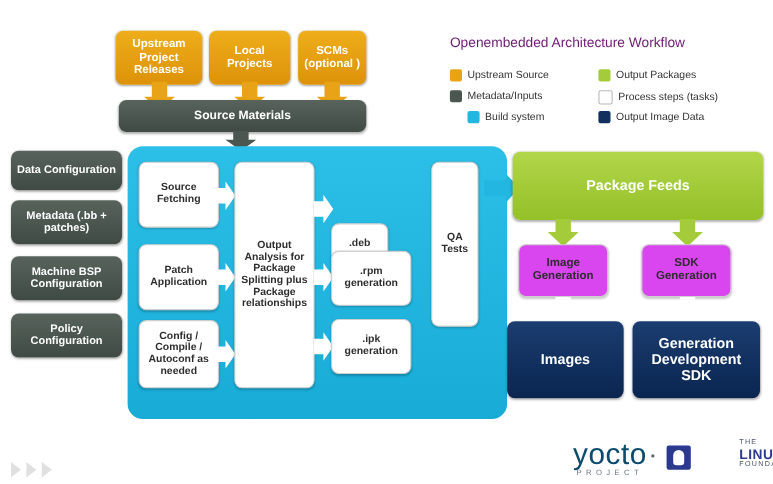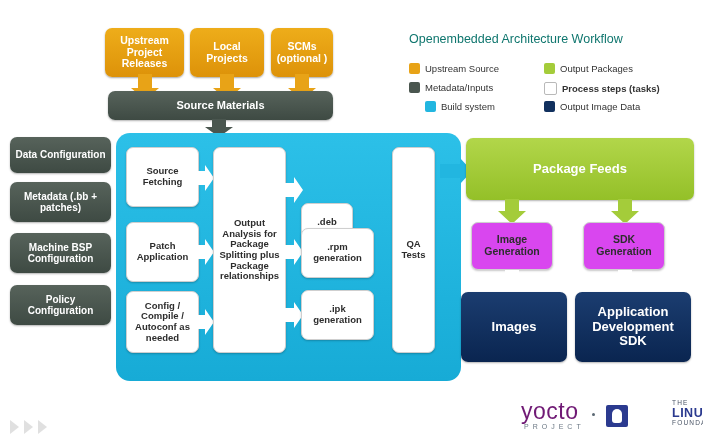--- a/index.html
+++ b/index.html
@@ -88,21 +88,21 @@
   .arrow {
     position: absolute;
   }
 
   
   #legend-title {
     position: absolute;
     left: 409px;
     top: 32px;
     font-size: 12.5px;
-    color: #0f766e;
+    color: #701a75;
     font-weight: normal;
   }
   .legend-item {
     position: absolute;
     display: flex;
     align-items: center;
     font-size: 9.5px;
     color: #333333;
   }
   .swatch {
@@ -113,24 +113,24 @@
     display: inline-block;
   }
   
   #yocto {
     position: absolute;
     left: 521px;
     top: 398px;
     color: #3f4c57;
   }
   #yocto .y-main {
-    font-size: 23px;
+    font-size: 27px;
     letter-spacing: 0.5px;
     font-weight: normal;
-    color: #701a75;
+    color: #0c4a6e;
   }
   #yocto .y-sub {
     font-size: 7px;
     letter-spacing: 4px;
     color: #6b7884;
     margin-left: 3px;
     margin-top: -2px;
   }
   #yocto-dot {
     position: absolute;
@@ -204,21 +204,21 @@
     <span>Metadata/Inputs</span>
   </div>
   <div class="legend-item" style="left:409px; top:101px;padding-left:16px;">
     <span class="swatch" style="background:#22b6e0;"></span>
     <span>Build system</span>
   </div>
   <div class="legend-item" style="left:544px; top:63px;">
     <span class="swatch" style="background:#a4cc3a;"></span>
     <span>Output Packages</span>
   </div>
-  <div class="legend-item" style="left:544px; top:82px;font-weight:bold;">
+  <div class="legend-item" style="left:544px; top:82px;">
     <span class="swatch" style="background:#ffffff; border:1px solid #b9b9b9;"></span>
     <span>Process steps (tasks)</span>
   </div>
   <div class="legend-item" style="left:544px; top:101px;">
     <span class="swatch" style="background:#11305e;"></span>
     <span>Output Image Data</span>
   </div>
 
   <div class="box orange" style="left:105px; top:28px; width:79px; height:49px; padding:0 4px;">
     <span>Upstream Project Releases</span>
@@ -296,21 +296,21 @@
   <div class="box white" style="left:301px; top:165px; width:52px; height:50px; padding:0 4px;margin-top:38px;">
     <span>.deb generation</span>
   </div>
   <div class="box white" style="left:301px; top:228px; width:73px; height:50px; padding:0 4px;">
     <span>.rpm generation</span>
   </div>
   <div class="box white" style="left:301px; top:290px; width:73px; height:50px; padding:0 4px;">
     <span>.ipk generation</span>
   </div>
 
-  <div class="box white" style="left:392px; top:147px; width:43px; height:206px; padding:0 20px;">
+  <div class="box white" style="left:392px; top:147px; width:43px; height:150px; padding:0 20px;">
     <span>QA Tests</span>
   </div>
 
   <svg class="arrow" style="left:440px; top:158px;" width="32" height="26">
     <polygon points="0,6 20,6 20,0 32,13 20,26 20,20 0,20" fill="#22b6e0"></polygon>
   </svg>
 
   <div class="box green" style="left:466px; top:138px; width:228px; height:62px;">
     <span>Package Feeds</span>
   </div>
@@ -329,21 +329,21 @@
 
   <svg class="arrow" style="left:470px; top:270px;" width="220" height="24">
     <polygon points="35,0 49,0 49,11 56,11 42,24 28,11 35,11" fill="#ffffff"></polygon>
     <polygon points="148,0 162,0 162,11 169,11 155,24 141,11 148,11" fill="#ffffff"></polygon>
   </svg>
 
   <div class="box navy" style="left:461px; top:292px; width:106px; height:70px; padding:0 4px;">
     <span>Images</span>
   </div>
   <div class="box navy" style="left:575px; top:292px; width:116px; height:70px; padding:0 6px;">
-    <span>Application Development SDK</span>
+    <span>Generation Development SDK</span>
   </div>
 
   <div id="yocto">
     <div class="y-main">yocto</div>
     <div class="y-sub">PROJECT</div>
   </div>
   <div id="yocto-dot"></div>
 
   <div id="linux-logo">
     <div id="linux-square"></div>

